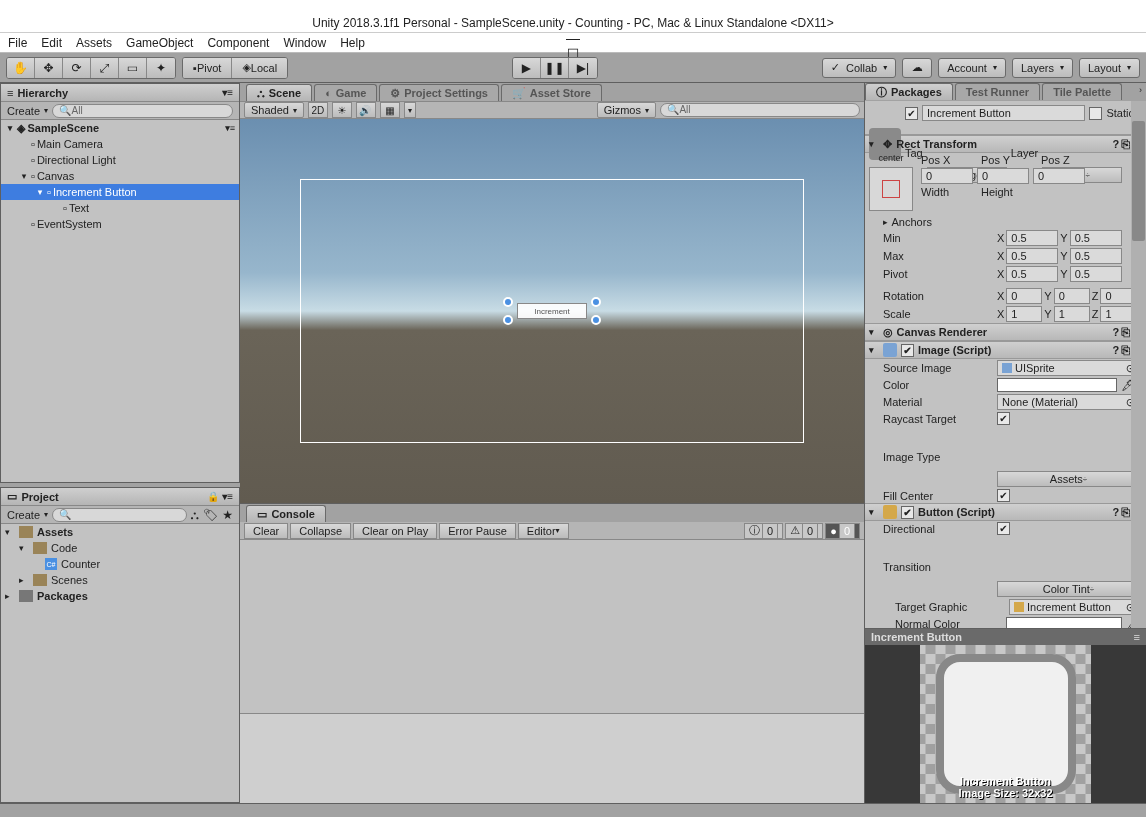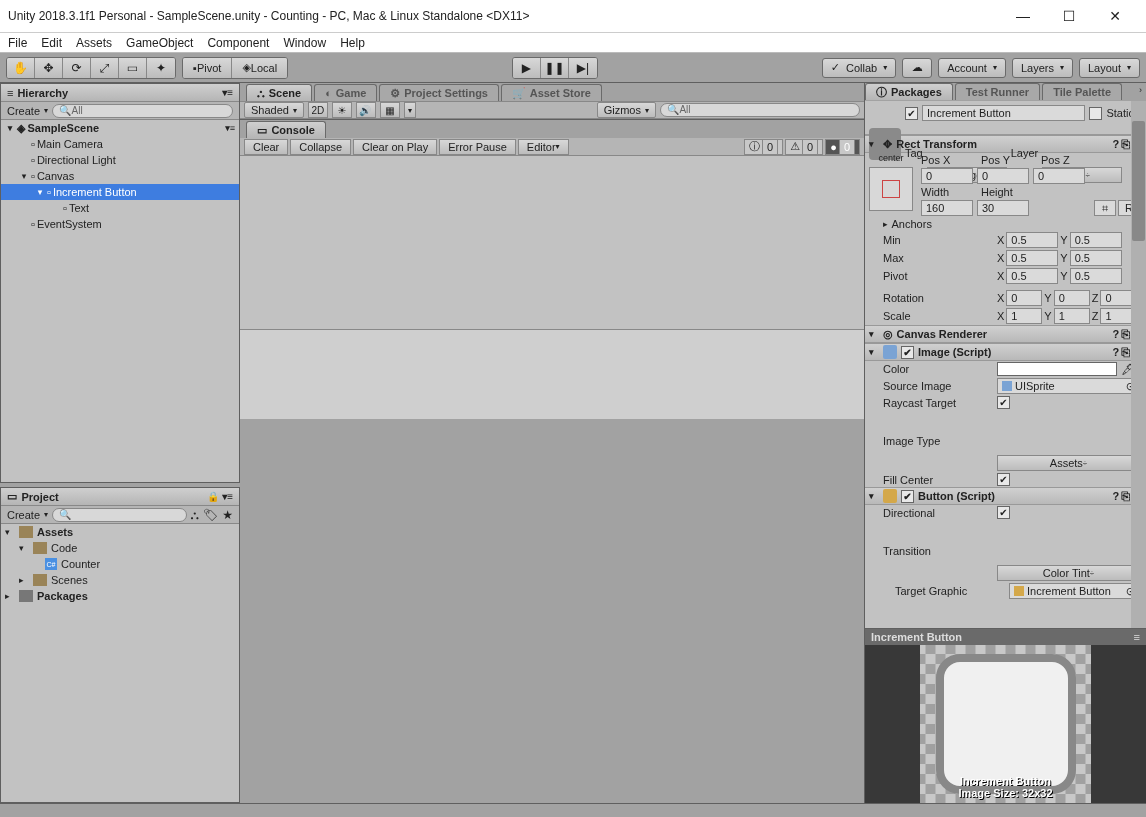--- a/index.html
+++ b/index.html
@@ -1,17 +1,17 @@
 <!DOCTYPE html>
 <html><head>
 <meta charset="utf-8">
 <style>
 * { box-sizing: border-box; margin: 0; padding: 0; font-family: "Segoe UI", Tahoma, sans-serif; }
 body { background: #383838; width: 1146px; height: 817px; overflow: hidden; font-size: 11px; color: #222; }
-.titlebar { height: 30px; background: #fff; display: flex; align-items: center; padding: 16px 8px; border-bottom: 1px solid #ccc; }
+.titlebar { height: 30px; background: #fff; display: flex; align-items: center; padding: 16px 8px; border-bottom: 1px solid #ccc; flex-direction: column; }
 .titlebar .title { flex: 1; font-size: 12px; }
 .titlebar .winbtn { width: 46px; height: 30px; display: flex; align-items: center; justify-content: center; font-size: 14px; }
 .menubar { height: 20px; background: #fff; display: flex; align-items: center; padding: 0 8px; gap: 14px; border-bottom: 1px solid #bbb; font-size: 12px; }
 .menubar span { cursor: default; }
 .toolbar { height: 30px; background: #a2a2a2; border-bottom: 1px solid #5f5f5f; display: flex; align-items: center; padding: 0 6px; gap: 6px; }
 .tbgroup { display: flex; border: 1px solid #6a6a6a; border-radius: 3px; overflow: hidden; background: #c4c4c4; }
 .tbbtn { width: 28px; height: 20px; background: linear-gradient(#d8d8d8,#bcbcbc); border-right: 1px solid #888; display: flex; align-items: center; justify-content: center; font-size: 12px; }
 .tbbtn:last-child { border-right: none; }
 .tbbtn.txt { width: auto; padding: 0 10px; font-size: 11px; }
 .spacer { flex: 1; }
@@ -229,20 +229,32 @@
       <div class="mini">🔊</div>
       <div class="mini">▦</div>
       <div class="mini" style="width:12px;font-size:8px">▾</div>
       <div class="spacer"></div>
       <div class="drop">
           <span>Gizmos</span> 
           <span style="font-size:8px">▾</span>
         </div>
       <div class="searchfield" style="flex:0 0 200px">🔍<span>All</span></div>
     </div>
+    <div class="scene-view">
+      <div class="canvas-rect"></div>
+      <div class="sel-obj">
+        <div class="sel-box">
+            <span>Increment</span>
+          </div>
+        <div class="handle" style="left:-14px;top:-6px"></div>
+        <div class="handle" style="right:-14px;top:-6px"></div>
+        <div class="handle" style="left:-14px;bottom:-6px"></div>
+        <div class="handle" style="right:-14px;bottom:-6px"></div>
+      </div>
+    </div>
 
     <div class="console-panel">
       <div class="tabs-row">
         <div class="tab">▭ <span>Console</span></div>
       </div>
       <div class="console-toolbar">
         <div class="cbtn">Clear</div>
         <div class="cbtn">Collapse</div>
         <div class="cbtn">Clear on Play</div>
         <div class="cbtn">Error Pause</div>
@@ -322,28 +334,20 @@
             </div>
           <div class="prop" style="padding-left:4px">
             <div class="field num">0</div>
             <div class="field num">0</div>
             <div class="field num">0</div>
           </div>
           <div class="prop" style="padding-left:4px">
               <span style="width:56px">Width</span>
               <span>Height</span>
             </div>
-          <div class="prop" style="padding-left:4px">
-            <div class="field num">160</div>
-            <div class="field num">30</div>
-            <span style="margin-left:auto;display:flex;gap:2px">
-              <span class="field" style="width:22px;justify-content:center">⌗</span>
-              <span class="field" style="width:22px;justify-content:center">R</span>
-            </span>
-          </div>
         </div>
       </div>
       <div class="prop">
           <span class="fold" style="font-size:9px">▸</span>
           <span>Anchors</span>
         </div>
       <div class="prop">
           <span class="lbl">Min</span>
           <span class="xyz">X<div class="field num">0.5</div> Y<div class="field num">0.5</div></span>
         </div>
@@ -380,29 +384,36 @@
           <span class="cico"></span>
           <span class="chk">✔</span>
           <span>Image (Script)</span>
           <span class="extras">
             <span>?</span>
             <span>⎘</span>
             <span>⚙</span>
           </span>
         </div>
       <div class="prop">
-          <span class="lbl">Color</span>
-          <div class="colorfield"></div>
-          <span>🖋</span>
-        </div>
-      <div class="prop">
           <span class="lbl">Source Image</span>
           <div class="objfield">
             <span class="oi"></span>
             <span>UISprite</span>
+            <span style="margin-left:auto">⊙</span>
+          </div>
+        </div>
+      <div class="prop">
+          <span class="lbl">Color</span>
+          <div class="colorfield"></div>
+          <span>🖋</span>
+        </div>
+      <div class="prop">
+          <span class="lbl">Material</span>
+          <div class="objfield">
+            <span>None (Material)</span>
             <span style="margin-left:auto">⊙</span>
           </div>
         </div>
       <div class="prop">
           <span class="lbl">Raycast Target</span>
           <span class="chk">✔</span>
         </div>
       <div class="prop">
           <span class="lbl">Image Type</span>
           <div class="dropdownfield">
@@ -438,20 +449,25 @@
           </div>
         </div>
       <div class="prop" style="padding-left:30px">
           <span class="lbl">Target Graphic</span>
           <div class="objfield">
             <span class="oi" style="background:#d4a84a"></span>
             <span>Increment Button</span>
             <span style="margin-left:auto">⊙</span>
           </div>
         </div>
+      <div class="prop" style="padding-left:30px">
+          <span class="lbl">Normal Color</span>
+          <div class="colorfield"></div>
+          <span>🖋</span>
+        </div>
       <div class="scroller">
           <div class="thumb"></div>
         </div>
     </div>
 
     <div class="preview">
       <div class="preview-head">
           <span>Increment Button</span>
           <span style="margin-left:auto">≡</span>
         </div>

